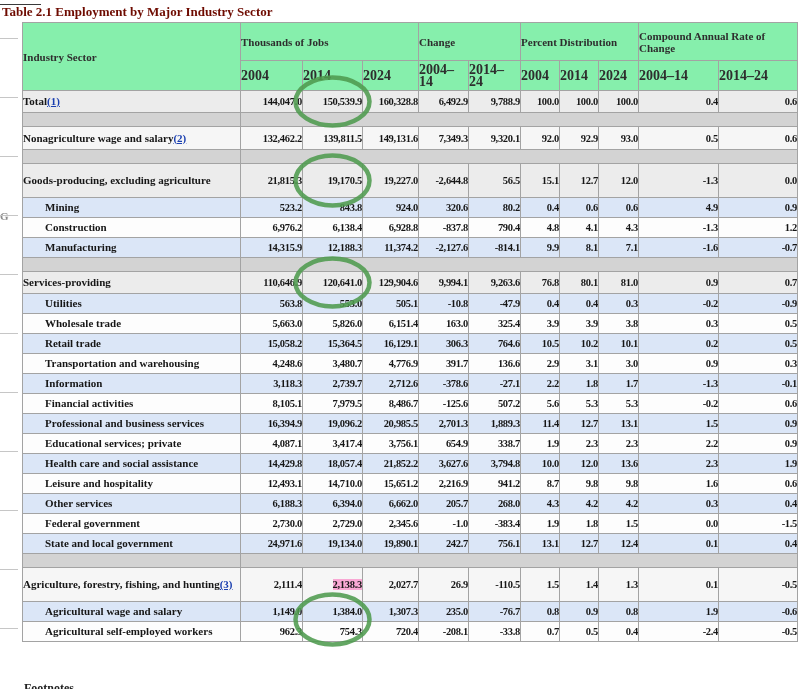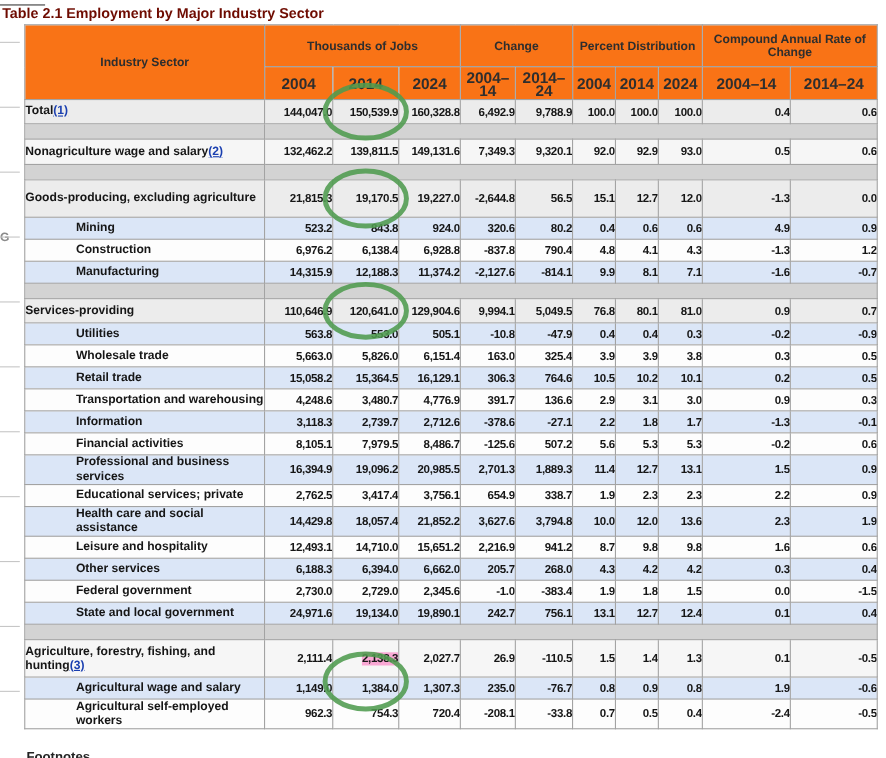--- a/index.html
+++ b/index.html
@@ -1,43 +1,43 @@
 <!DOCTYPE html>
 <html><head>
 <meta charset="utf-8">
 <style>
   html,body{margin:0;padding:0;background:#fff;}
   #screen{
     position:relative;width:805px;height:689px;overflow:hidden;background:#fff;
-    font-family:Liberation Sans, sans-serif;
+    font-family:Liberation Serif, serif;
   }
   
   .page-title{
     position:absolute;left:2px;top:4px;font-size:13px;font-weight:bold;color:#6e0b00;
     letter-spacing:0px;white-space:nowrap;
   }
   .topline{position:absolute;left:0;top:4px;width:41px;height:1px;background:#3a3a3a;}
   
   .tick{position:absolute;left:0;width:18px;height:1px;background:#c6c6c6;}
   .stray-letter{position:absolute;left:0px;top:210px;font-size:11px;font-weight:bold;color:#8a8a8a;}
   
   table.emp{
     position:absolute;left:22px;top:22px;width:775px;
     border-collapse:collapse;table-layout:fixed;
     font-size:11px;color:#161616;
   }
   table.emp th,table.emp td{
     border:1px solid #a3a3a3;padding:0;vertical-align:middle;overflow:hidden;
   }
-  thead th{background:#f97316;color:#2e2e2e;font-weight:bold;text-align:center;}
+  thead th{background:#86efac;color:#2e2e2e;font-weight:bold;text-align:left;}
   tr.h1 th{height:37px;font-size:11px;}
   tr.h2 th{height:29px;font-size:14px;white-space:pre-line;line-height:12px;}
   th.c-label{vertical-align:bottom;padding-bottom:7px;}
   td.lbl{font-weight:bold;text-align:left;padding-left:8px;line-height:13px;color:#161616;}
-  td.lbl.ind{padding-left:46px;}
+  td.lbl.ind{padding-left:22px;}
   td.num{font-weight:bold;text-align:right;padding-right:5px;font-size:10.5px;letter-spacing:-0.3px;white-space:nowrap;}
   a.fn{color:#1a3fb0;text-decoration:underline;font-weight:bold;}
   
   tr.sh-gray  td{background:#ececec;}
   tr.sh-gray2 td{background:#f6f6f6;}
   tr.sh-white td{background:#fdfdfd;}
   tr.sh-blue  td{background:#dbe6f7;}
   tr.band td{background:#d3d3d3;height:13px;}
   tr.rh20 td{height:19px;}
   tr.rh22 td{height:21px;}
@@ -183,21 +183,21 @@
         <tr class="band">
           <td></td>
           <td colspan="10"></td>
         </tr>
         <tr class="sh-gray rh22">
           <td class="lbl">Services-providing</td>
           <td class="num">110,646.9</td>
           <td class="num circled">120,641.0</td>
           <td class="num">129,904.6</td>
           <td class="num">9,994.1</td>
-          <td class="num">5,049.5</td>
+          <td class="num">9,263.6</td>
           <td class="num">76.8</td>
           <td class="num">80.1</td>
           <td class="num">81.0</td>
           <td class="num">0.9</td>
           <td class="num">0.7</td>
         </tr>
         <tr class="sh-blue rh20">
           <td class="lbl ind">Utilities</td>
           <td class="num">563.8</td>
           <td class="num">553.0</td>
@@ -283,21 +283,21 @@
           <td class="num">2,701.3</td>
           <td class="num">1,889.3</td>
           <td class="num">11.4</td>
           <td class="num">12.7</td>
           <td class="num">13.1</td>
           <td class="num">1.5</td>
           <td class="num">0.9</td>
         </tr>
         <tr class="sh-white rh20">
           <td class="lbl ind">Educational services; private</td>
-          <td class="num">2,762.5</td>
+          <td class="num">4,087.1</td>
           <td class="num">3,417.4</td>
           <td class="num">3,756.1</td>
           <td class="num">654.9</td>
           <td class="num">338.7</td>
           <td class="num">1.9</td>
           <td class="num">2.3</td>
           <td class="num">2.3</td>
           <td class="num">2.2</td>
           <td class="num">0.9</td>
         </tr>

